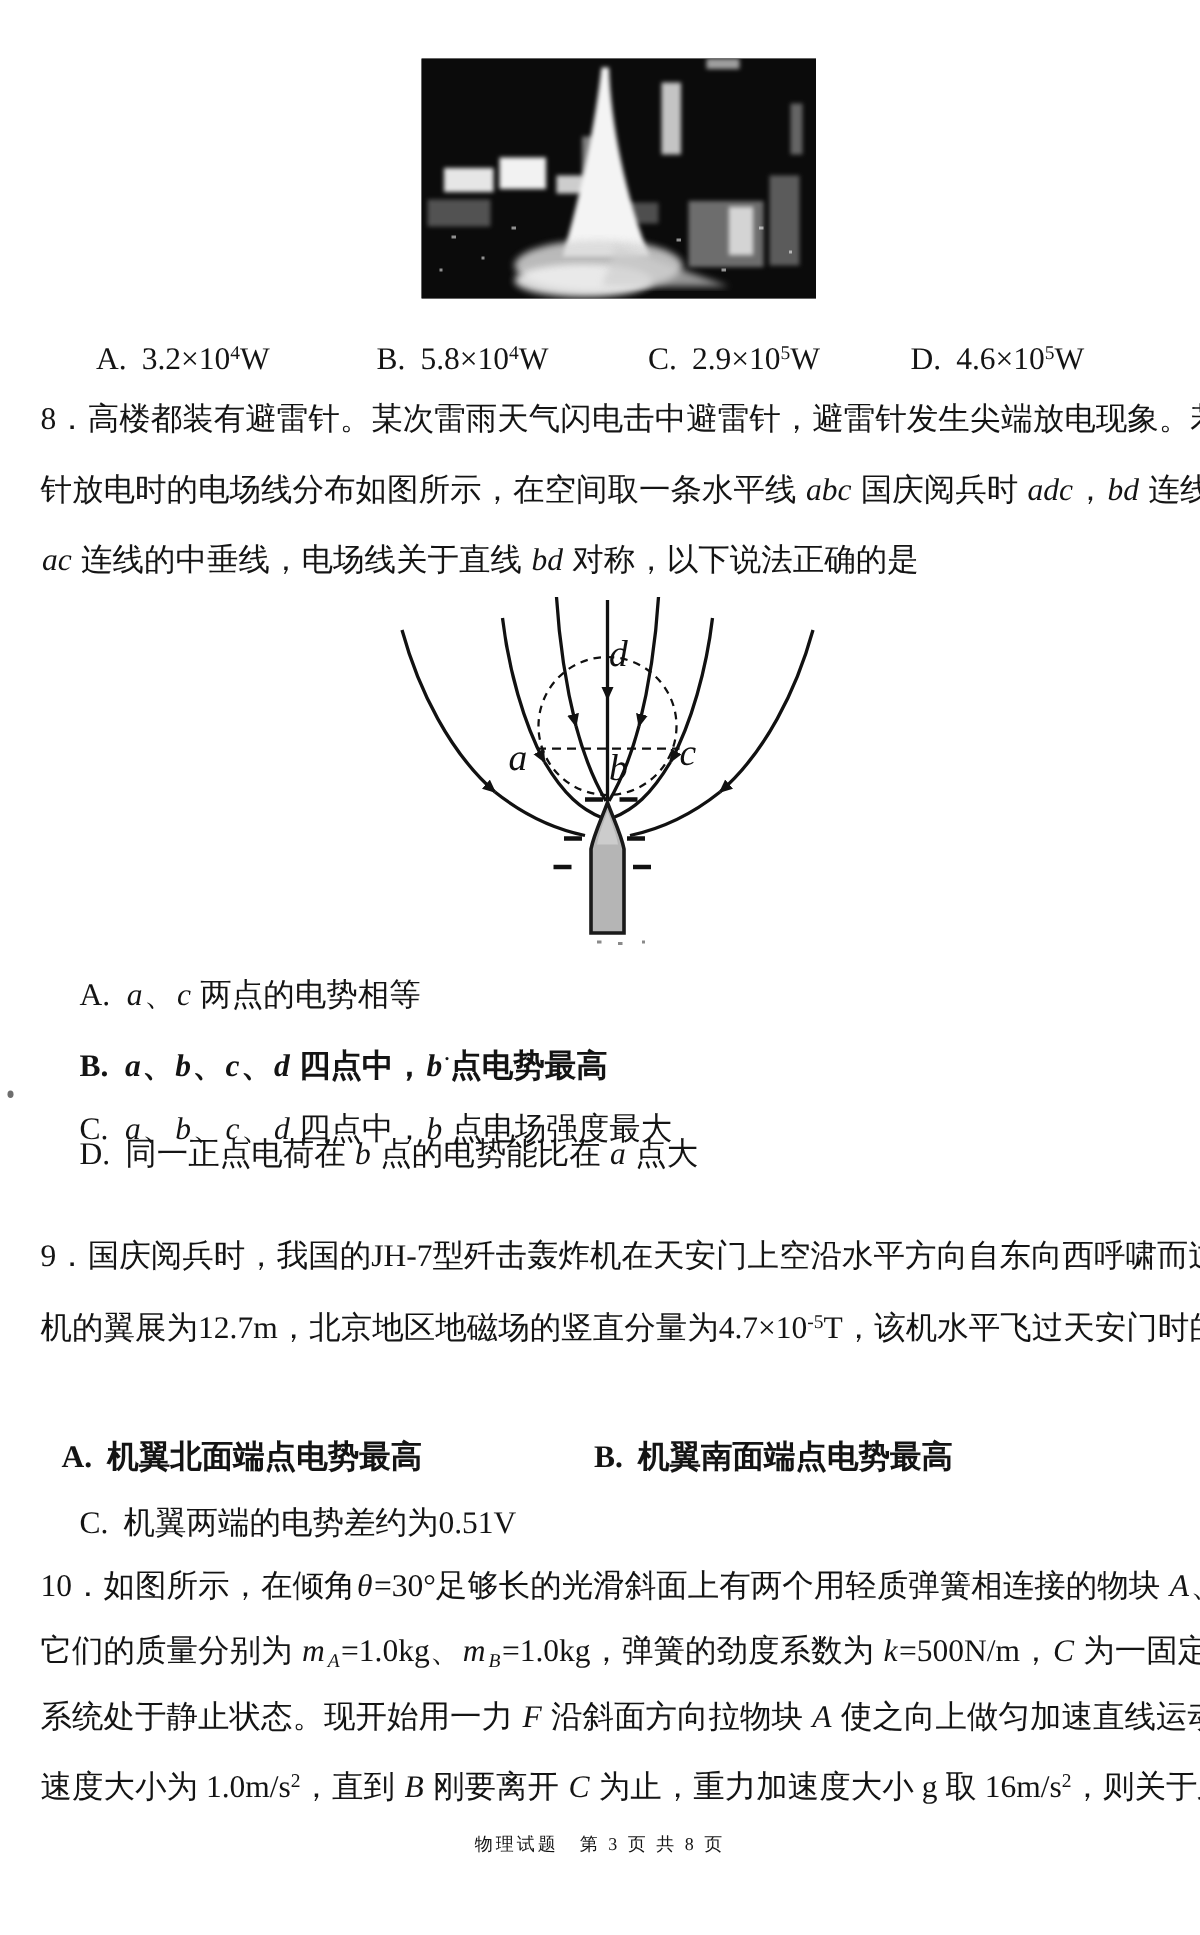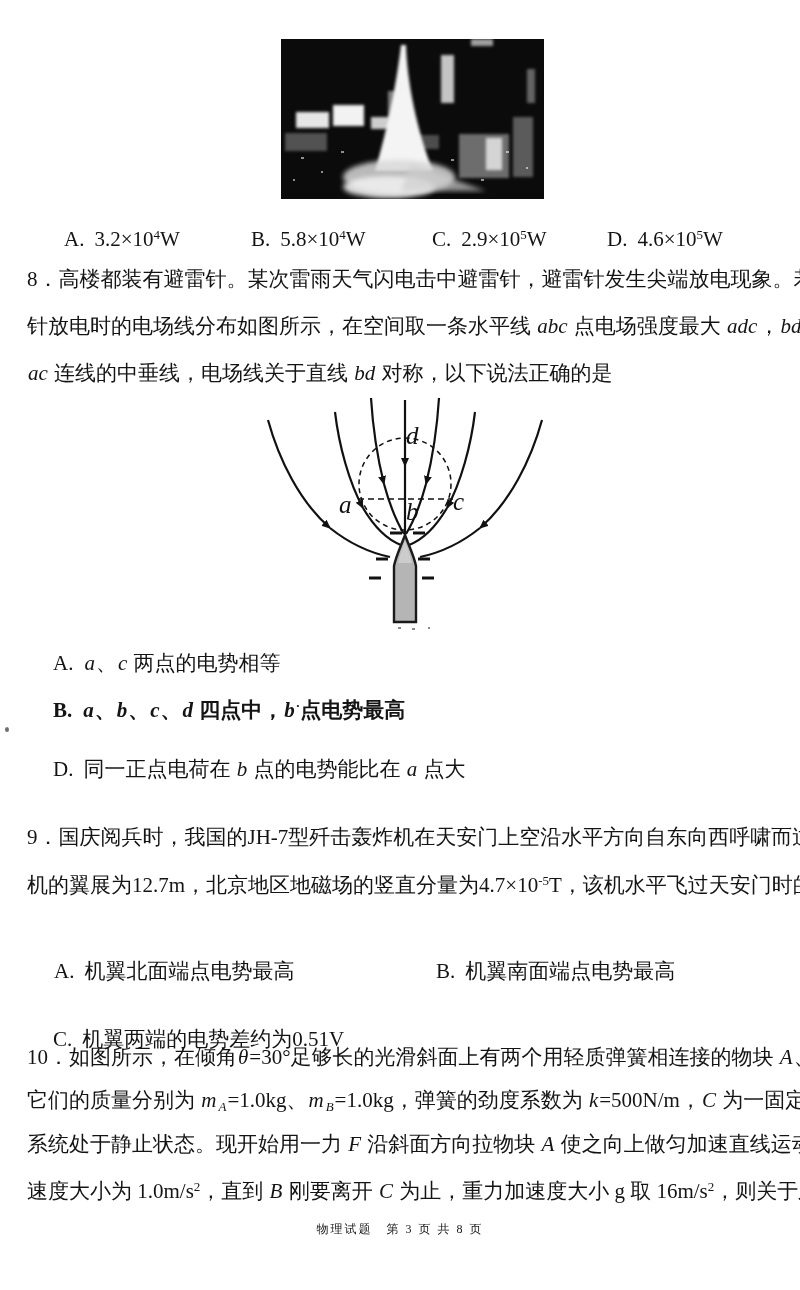--- a/index.html
+++ b/index.html
@@ -68,21 +68,21 @@
       </g>
     </svg>
   </div>
 
   <div class="abs opt" style="left:64px;top:220px;"><span class="k">A.</span><span>3.2×10</span><span class="sp">4</span><span>W</span></div>
   <div class="abs opt" style="left:251px;top:220px;"><span class="k">B.</span><span>5.8×10</span><span class="sp">4</span><span>W</span></div>
   <div class="abs opt" style="left:432px;top:220px;"><span class="k">C.</span><span>2.9×10</span><span class="sp">5</span><span>W</span></div>
   <div class="abs opt" style="left:607px;top:220px;"><span class="k">D.</span><span>4.6×10</span><span class="sp">5</span><span>W</span></div>
 
   <div class="abs txt" style="left:27px;top:264px;"><span>8．高楼都装有避雷针。某次雷雨天气闪电击中避雷针，避雷针发生尖端放电现象。若避雷</span></div>
-  <div class="abs txt" style="left:27px;top:311px;"><span>针放电时的电场线分布如图所示，在空间取一条水平线 </span><span class="v">abc</span><span> 点电场强度最大 </span><span class="v">adc</span><span>，</span><span class="v">bd</span><span> 连线为</span></div>
+  <div class="abs txt" style="left:27px;top:311px;"><span>针放电时的电场线分布如图所示，在空间取一条水平线 </span><span class="v">abc</span><span> 国庆阅兵时 </span><span class="v">adc</span><span>，</span><span class="v">bd</span><span> 连线为</span></div>
   <div class="abs txt" style="left:27px;top:358px;"><span class="v">ac</span><span> 连线的中垂线，电场线关于直线 </span><span class="v">bd</span><span> 对称，以下说法正确的是</span></div>
 
   <div class="diagram">
     <svg width="330" height="238" viewBox="0 0 330 238">
       <defs>
         <marker id="ah" markerWidth="12" markerHeight="12" refX="8" refY="4" orient="auto" markerUnits="userSpaceOnUse">
           <path d="M0,0 L9,4 L0,8 Z" fill="#111"></path>
         </marker>
       </defs>
       <g stroke="#111" stroke-width="2.2" fill="none">
@@ -120,28 +120,29 @@
       <g fill="#8a8a8a">
         <rect x="158" y="231" width="3" height="2"></rect>
           <rect x="172" y="232" width="3" height="2"></rect>
           <rect x="188" y="231" width="2" height="2"></rect>
       </g>
     </svg>
   </div>
 
   <div class="abs opt" style="left:53px;top:648px;"><span class="k">A.</span><span class="v">a</span><span>、</span><span class="v">c</span><span> 两点的电势相等</span></div>
   <div class="abs opt" style="left:53px;top:691px;font-weight:bold;"><span class="k">B.</span><span class="v">a</span><span>、</span><span class="v">b</span><span>、</span><span class="v">c</span><span>、</span><span class="v">d</span><span> 四点中，</span><span class="v">b</span><span class="sp">·</span><span>点电势最高</span></div>
+  <div class="abs opt" style="left:53px;top:737px;"><span class="k">C.</span><span class="v">a</span><span>、</span><span class="v">b</span><span>、</span><span class="v">c</span><span>、</span><span class="v">d</span><span> 四点中，</span><span class="v">b</span><span> 点电场强度最大</span></div>
   <div class="abs opt" style="left:53px;top:754px;"><span class="k">D.</span><span>同一正点电荷在 </span><span class="v">b</span><span> 点的电势能比在 </span><span class="v">a</span><span> 点大</span></div>
 
   <div class="abs txt" style="left:27px;top:822px;"><span>9．国庆阅兵时，我国的JH-7型歼击轰炸机在天安门上空沿水平方向自东向西呼啸而过。该</span></div>
   <div class="abs txt" style="left:27px;top:866px;"><span>机的翼展为12.7m，北京地区地磁场的竖直分量为4.7×10</span><span class="sp">-5</span><span>T，该机水平飞过天安门时的速度</span></div>
 
-  <div class="abs opt" style="left:54px;top:956px;"><span class="k">A.</span><span>机翼北面端点电势最高</span></div>
-  <div class="abs opt" style="left:436px;top:956px;"><span class="k">B.</span><span>机翼南面端点电势最高</span></div>
-  <div class="abs opt" style="left:53px;top:1000px;margin-top:24px;"><span class="k">C.</span><span>机翼两端的电势差约为0.51V</span></div>
+  <div class="abs opt" style="left:41px;top:956px;font-weight:bold;"><span class="k">A.</span><span>机翼北面端点电势最高</span></div>
+  <div class="abs opt" style="left:396px;top:956px;font-weight:bold;"><span class="k">B.</span><span>机翼南面端点电势最高</span></div>
+  <div class="abs opt" style="left:53px;top:1000px;"><span class="k">C.</span><span>机翼两端的电势差约为0.51V</span></div>
 
   <div class="abs txt" style="left:27px;top:1042px;"><span>10．如图所示，在倾角</span><span class="v">θ</span><span>=30°足够长的光滑斜面上有两个用轻质弹簧相连接的物块 </span><span class="v">A</span><span>、</span></div>
   <div class="abs txt" style="left:27px;top:1085px;"><span>它们的质量分别为 </span><span class="v">m</span><span class="v sb">A</span><span>=1.0kg、</span><span class="v">m</span><span class="v sb">B</span><span>=1.0kg，弹簧的劲度系数为 </span><span class="v">k</span><span>=500N/m，</span><span class="v">C</span><span> 为一固定挡板。</span></div>
   <div class="abs txt" style="left:27px;top:1129px;"><span>系统处于静止状态。现开始用一力 </span><span class="v">F</span><span> 沿斜面方向拉物块 </span><span class="v">A</span><span> 使之向上做匀加速直线运动，加</span></div>
   <div class="abs txt" style="left:27px;top:1172px;"><span>速度大小为 1.0m/s</span><span class="sp">2</span><span>，直到 </span><span class="v">B</span><span> 刚要离开 </span><span class="v">C</span><span> 为止，重力加速度大小 g 取 16m/s</span><span class="sp">2</span><span>，则关于此过程，</span></div>
 
   <div class="footer">物理试题　第 3 页 共 8 页</div>
 
   <div class="speck"></div>
 

